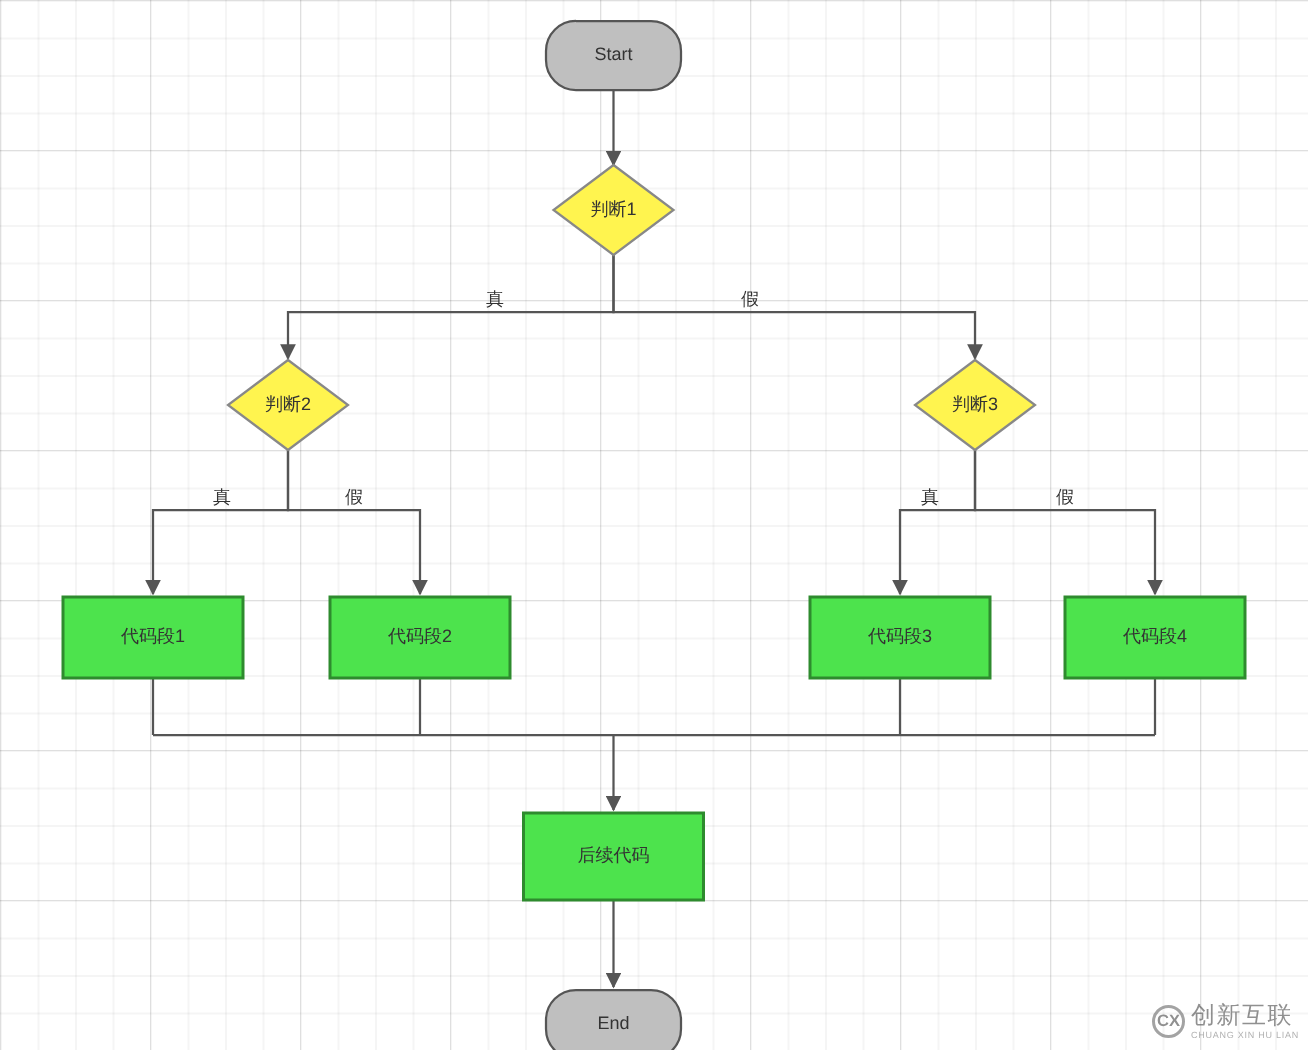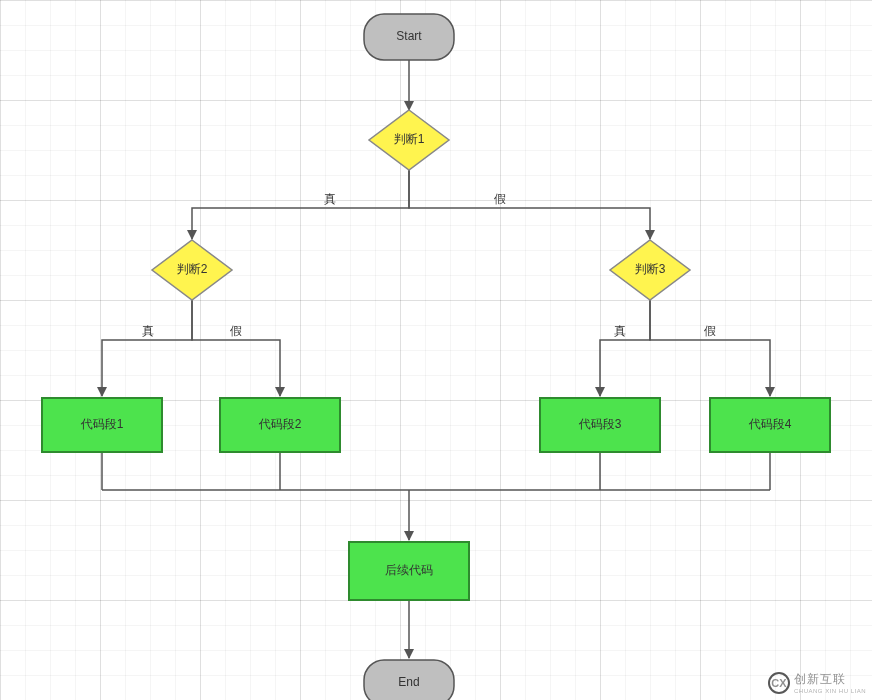--- a/index.html
+++ b/index.html
@@ -49,26 +49,26 @@
       position: absolute;
       right: 6px;
       bottom: 6px;
       display: flex;
       align-items: center;
       gap: 4px;
       opacity: 0.65;
     }
     .watermark .logo {
       width: 22px; height: 22px;
-      border: 2px solid #000000;
+      border: 2px solid #737373;
       border-radius: 50%;
       display:flex; align-items:center; justify-content:center;
       font-size: 11px; color:#555; font-weight:bold;
     }
-    .watermark .txt { font-size:12px; color:#555; letter-spacing: 1px; }
+    .watermark .txt { font-size:16px; color:#555; letter-spacing: 1px; }
     .watermark .sub { font-size:6px; color:#888; letter-spacing:0.5px; }
   </style>
 </head>
 <body>
 
 <div class="grid"></div>
 
 <svg class="flow">
   <defs>
     <marker id="arrow" viewBox="0 0 10 10" refX="9" refY="5" markerWidth="7" markerHeight="7" orient="auto-start-reverse">

